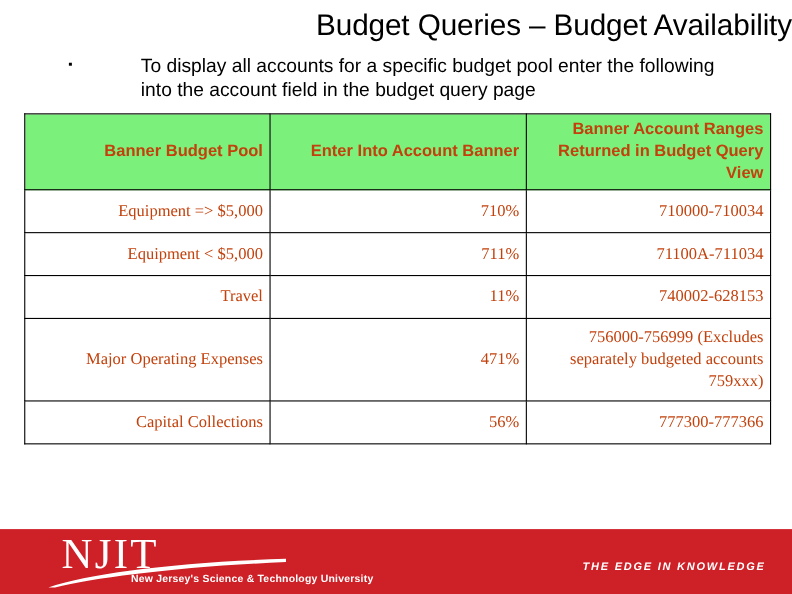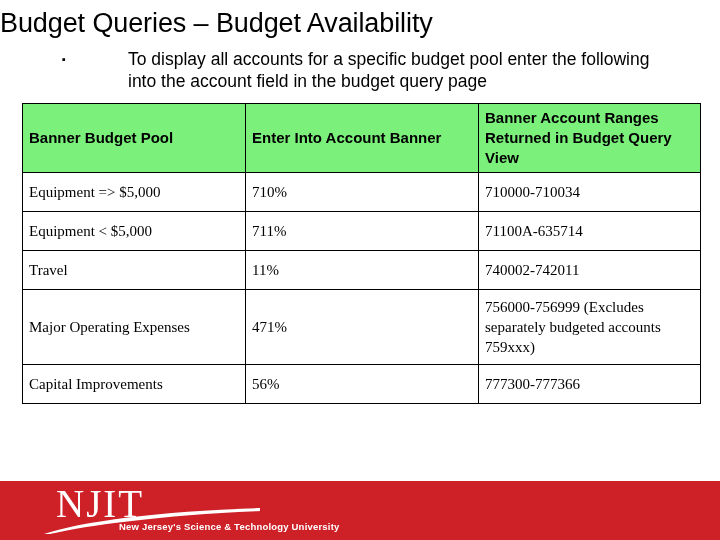--- a/index.html
+++ b/index.html
@@ -21,21 +21,21 @@
     inset: 0;
     background: #ffffff;
   }
 
   
   .slide-title {
     position: absolute;
     top: 6px;
     left: 0;
     width: 720px;
-    text-align: left;
+    text-align: right;
     font-size: 27px;
     line-height: 34px;
     color: #000000;
     letter-spacing: -0.1px;
     white-space: nowrap;
   }
 
   
   .bullet-block {
     position: absolute;
@@ -68,23 +68,23 @@
     left: 22px;
     top: 103px;
     width: 678px;
     border-collapse: collapse;
     table-layout: fixed;
     background: #ffffff;
   }
   .budget-table th,
   .budget-table td {
     border: 1px solid #000000;
-    text-align: left;
+    text-align: right;
     vertical-align: middle;
-    color: #000000;
+    color: #c2410c;
     padding: 4px 6px;
   }
   .budget-table thead th {
     background: #7BF07B;
     font-size: 15px;
     line-height: 20px;
     font-weight: bold;
     height: 58px;
   }
   .budget-table tbody td {
@@ -188,43 +188,44 @@
     </thead>
     <tbody>
       <tr>
         <td>Equipment =&gt; $5,000</td>
         <td>710%</td>
         <td>710000-710034</td>
       </tr>
       <tr>
         <td>Equipment &lt; $5,000</td>
         <td>711%</td>
-        <td>71100A-635714</td>
+        <td>71100A-711034</td>
       </tr>
       <tr>
         <td>Travel</td>
         <td>11%</td>
-        <td>740002-742011</td>
+        <td>740002-628153</td>
       </tr>
       <tr class="tall">
         <td>Major Operating Expenses</td>
         <td>471%</td>
         <td>756000-756999 (Excludes separately budgeted accounts 759xxx)</td>
       </tr>
       <tr>
-        <td>Capital Improvements</td>
+        <td>Capital Collections</td>
         <td>56%</td>
         <td>777300-777366</td>
       </tr>
     </tbody>
   </table>
 
   <div class="footer">
     <div class="footer-logo">
       <div class="njit-wordmark">NJIT</div>
       <svg class="njit-swoosh" viewBox="0 0 220 28">
         <path d="M2 27 C 40 14, 120 4, 218 1 L 218 4 C 122 8, 46 18, 8 27 Z" fill="#ffffff"></path>
       </svg>
       <div class="njit-tagline">New Jersey's Science &amp; Technology University</div>
     </div>
+    <div class="footer-tagline-right">THE EDGE IN KNOWLEDGE</div>
   </div>
 
 </div>
 
 </body></html>

